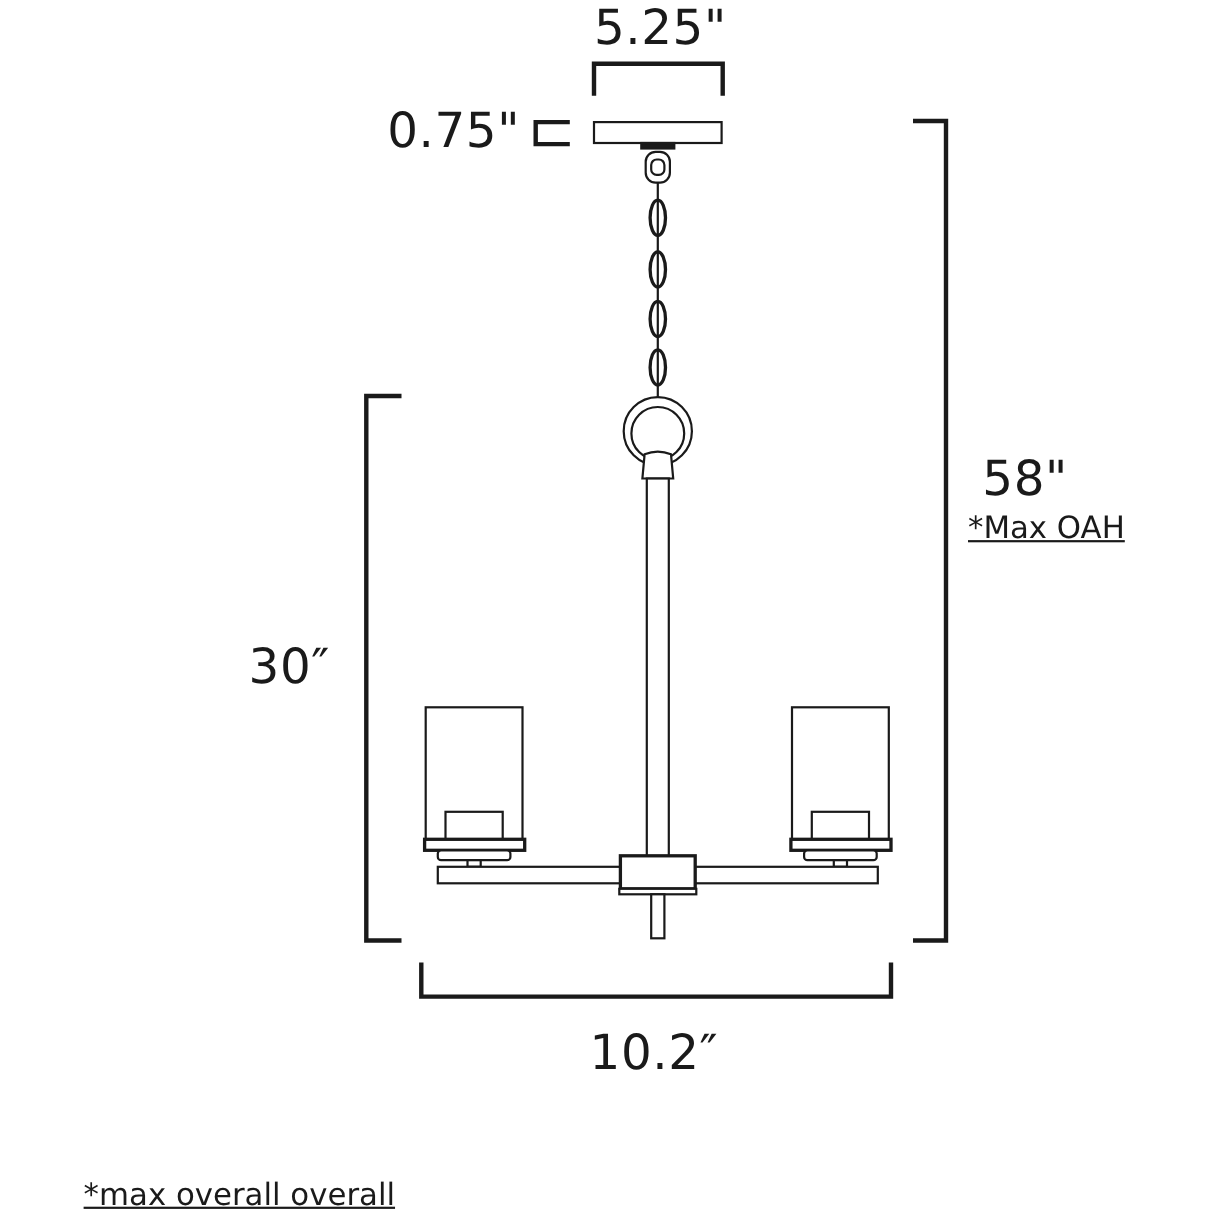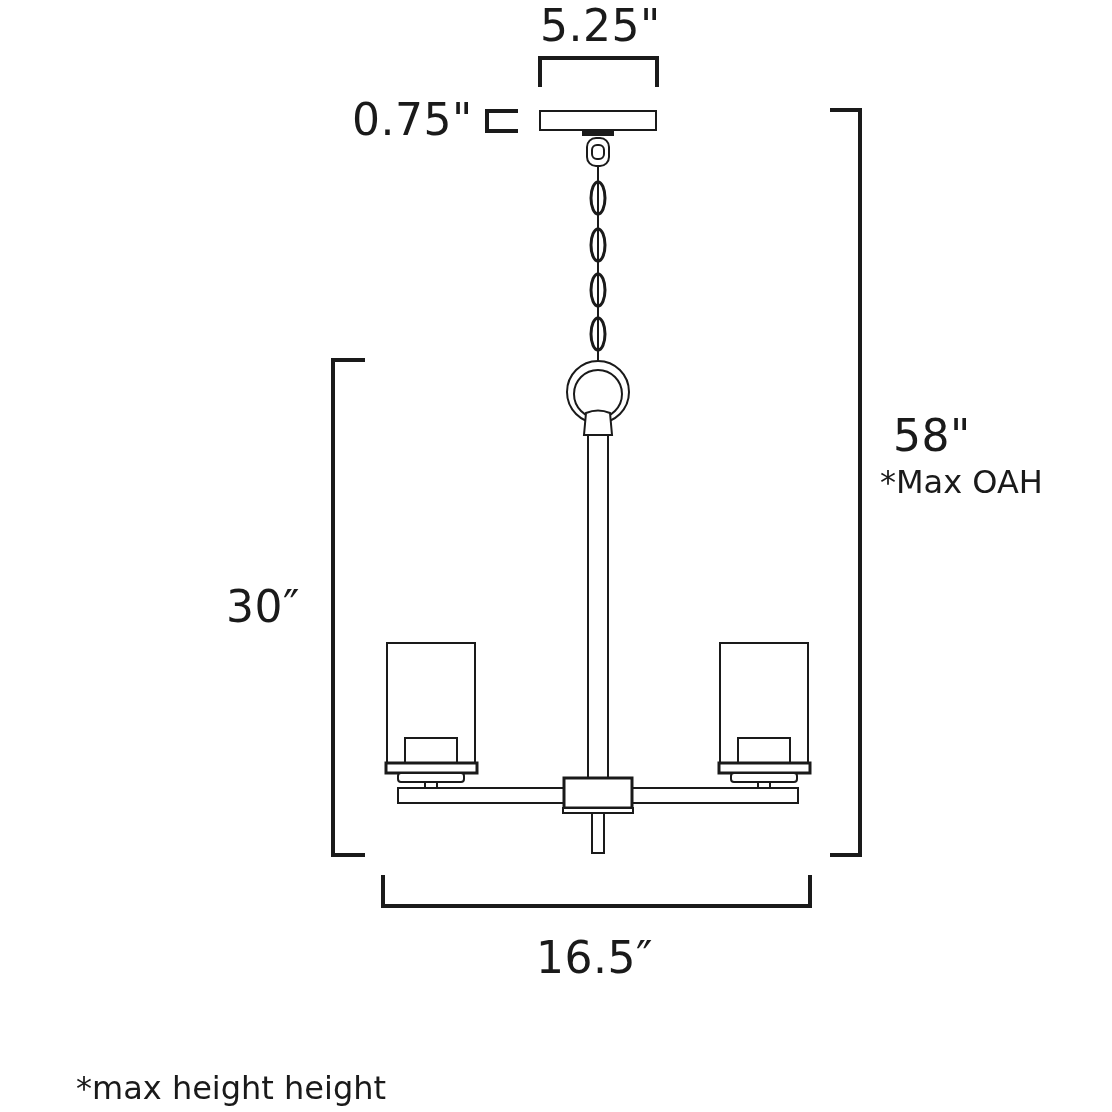--- a/index.html
+++ b/index.html
@@ -1,21 +1,21 @@
 <!DOCTYPE html>
 <html><head>
 <meta charset="utf-8">
 <style>
   html, body { margin:0; padding:0; background:#ffffff; }
   body { width:1112px; height:1112px; position:relative; overflow:hidden;
          font-family: "DejaVu Sans", "Liberation Sans", sans-serif; color:#1a1a1a; }
   svg.drawing { position:absolute; left:0; top:0; }
   .lbl { position:absolute; white-space:nowrap; line-height:1; color:#1a1a1a; }
   .big { font-size:44px; letter-spacing:0.5px; }
-  .small { font-size:32px; }
+  .small { font-size:28px;text-decoration:underline; }
 </style>
 </head>
 <body>
 
 <svg class="drawing" width="1112" height="1112" viewBox="0 0 1112 1112">
   <g fill="none" stroke="#1a1a1a" stroke-width="3">
 
     <path d="M540,87 V58 H657 V87" stroke-width="4"></path>
 
     <path d="M518,111 H487 V131 H518" stroke-width="4"></path>
@@ -73,14 +73,14 @@
 
     <rect x="592" y="813" width="12" height="40"></rect>
   </g>
 </svg>
 
 <div class="lbl big" style="left:540px;top:4px;">5.25"</div>
 <div class="lbl big" style="left:352px;top:98px;">0.75"</div>
 <div class="lbl big" style="left:893px;top:414px;">58"</div>
 <div class="lbl small" style="left:880px;top:466px;">*Max OAH</div>
 <div class="lbl big" style="left:226px;top:585px;">30″</div>
-<div class="lbl big" style="left:536px;top:936px;">16.5″</div>
-<div class="lbl small" style="left:76px;top:1072px;">*max height height</div>
+<div class="lbl big" style="left:536px;top:936px;">10.2″</div>
+<div class="lbl small" style="left:76px;top:1072px;">*max overall overall</div>
 
 </body></html>

